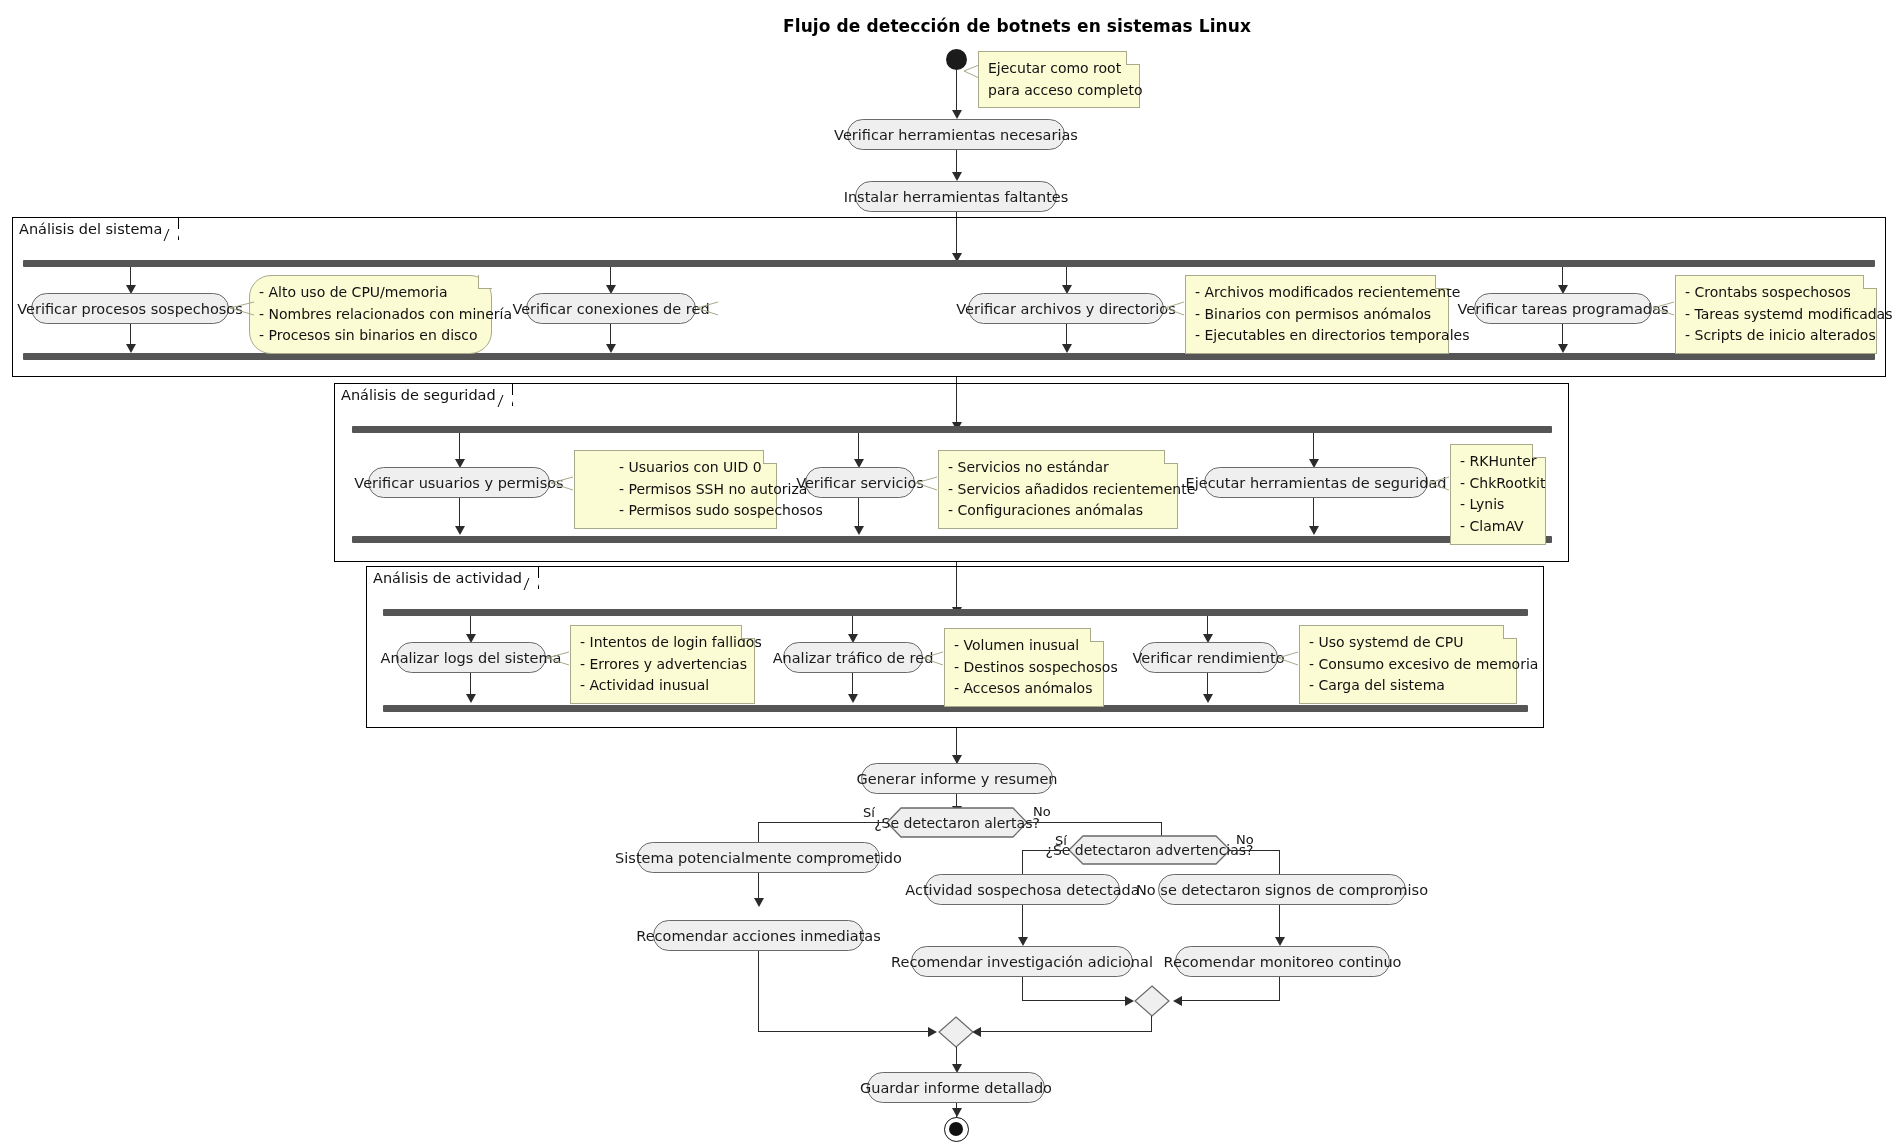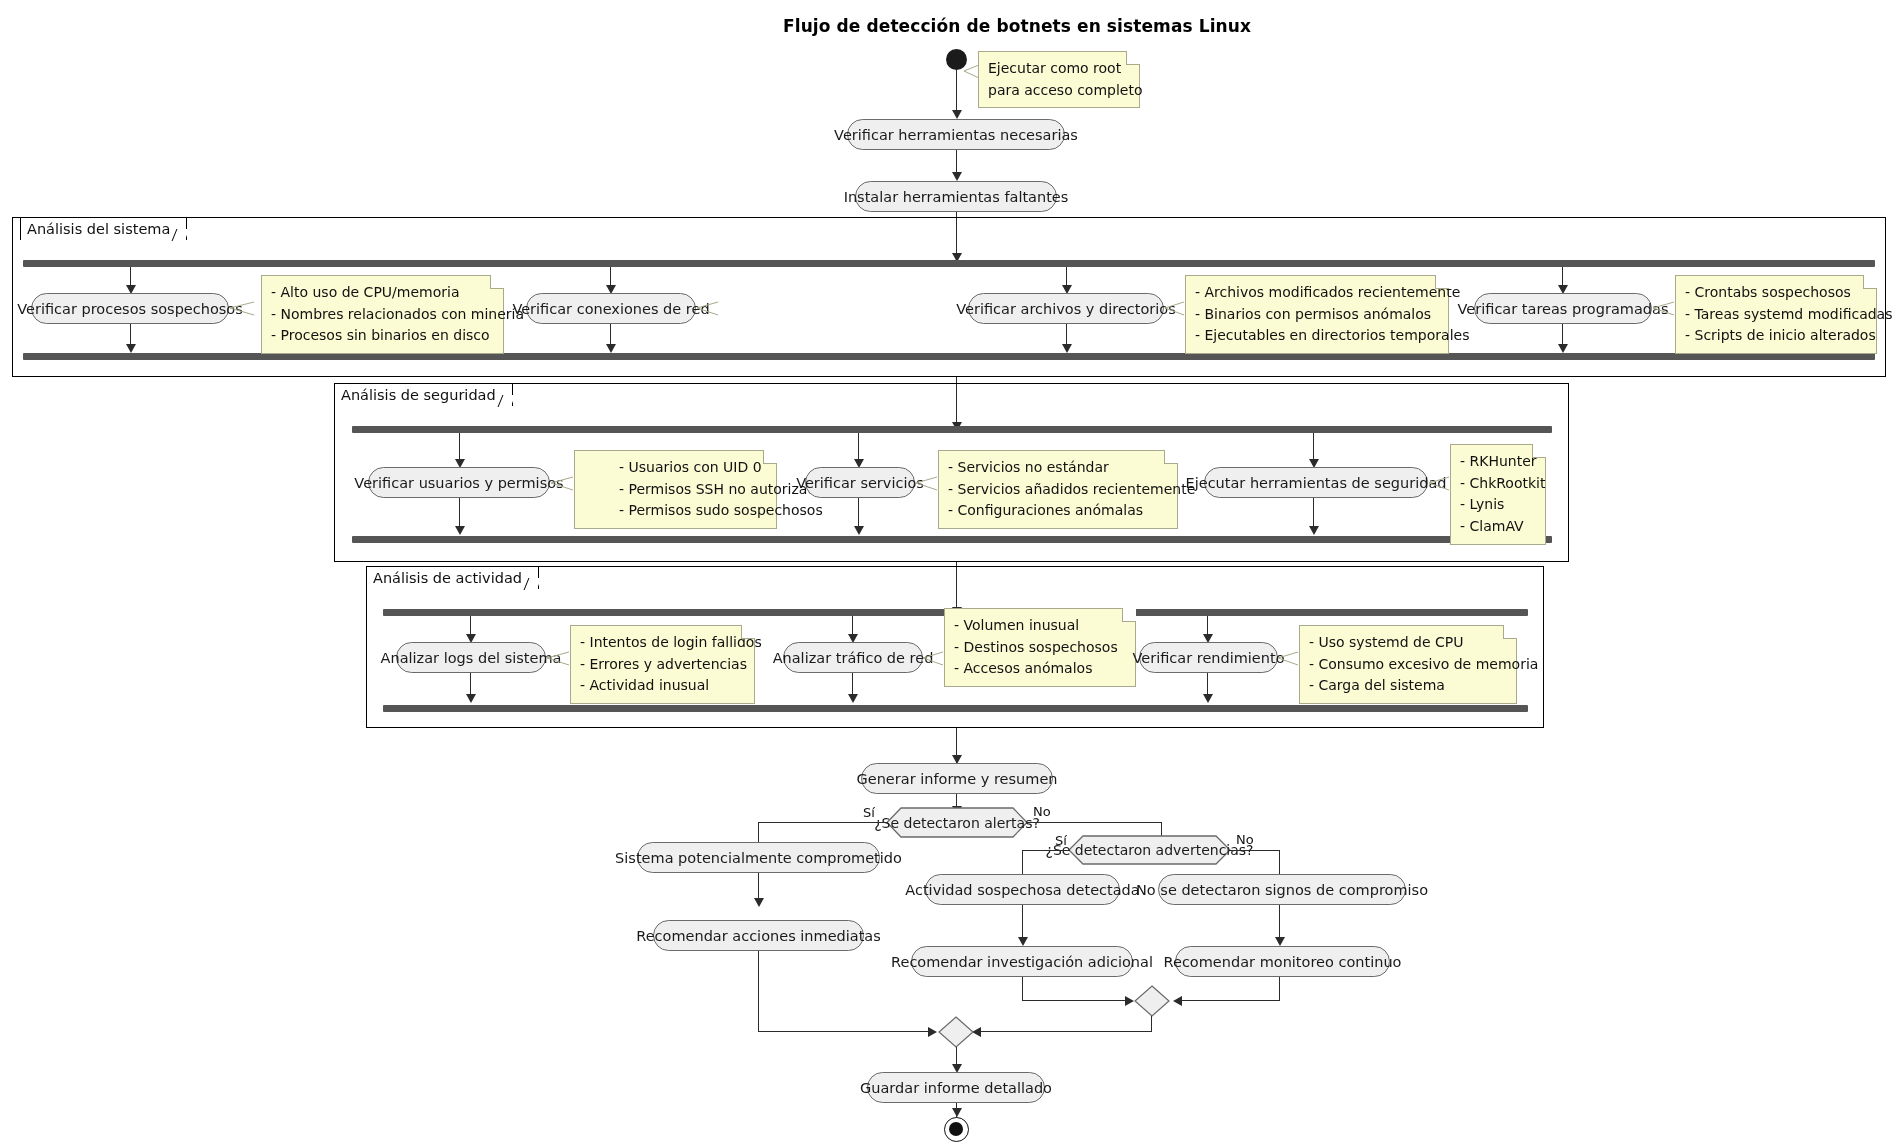--- a/index.html
+++ b/index.html
@@ -101,32 +101,32 @@
 
   <div class="act" style="left:847px;top:119px;width:218px;height:31px;">Verificar herramientas necesarias</div>
   <div class="ln lnv" style="left:956px;top:150px;height:28px;"></div>
   <div class="arrow down" style="left:952px;top:172px;"></div>
   <div class="act" style="left:855px;top:181px;width:202px;height:31px;">Instalar herramientas faltantes</div>
 
   <div class="ln lnv" style="left:956px;top:212px;height:49px;"></div>
   <div class="arrow down" style="left:952px;top:253px;"></div>
 
   <div class="part" style="left:12px;top:217px;width:1874px;height:160px;"></div>
-  <div class="part-tab" style="left:20px;top:217px;">Análisis del sistema</div>
+  <div class="part-tab" style="left:12px;top:217px;">Análisis del sistema</div>
 
   <div class="bar" style="left:23px;top:260px;width:1852px;"></div>
 
   <div class="bar" style="left:23px;top:353px;width:1852px;"></div>
 
   <div class="ln lnv" style="left:130px;top:267px;height:23px;"></div>
   <div class="arrow down" style="left:126px;top:285px;"></div>
   <div class="act" style="left:31px;top:293px;width:198px;height:31px;">Verificar procesos sospechosos</div>
   <div class="ln lnv" style="left:130px;top:324px;height:26px;"></div>
   <div class="arrow down" style="left:126px;top:344px;"></div>
-  <div class="note" style="left:261px;top:275px;width:243px;">
+  <div class="note" style="left:249px;top:275px;width:243px;border-radius:22px;">
     <span class="fold"></span>
     <span class="note-line">- Alto uso de CPU/memoria</span>
     <span class="note-line">- Nombres relacionados con minería</span>
     <span class="note-line">- Procesos sin binarios en disco</span>
   </div>
   <svg class="leader" style="left:229px;top:300px;" width="28" height="18">
     <polyline points="25,2 1,8 25,15" fill="none" stroke="#a9a98c" stroke-width="1"></polyline>
   </svg>
 
   <div class="ln lnv" style="left:610px;top:267px;height:23px;"></div>
@@ -245,21 +245,21 @@
   </div>
   <svg class="leader" style="left:546px;top:650px;" width="26" height="18">
     <polyline points="23,2 1,8 23,15" fill="none" stroke="#a9a98c" stroke-width="1"></polyline>
   </svg>
 
   <div class="ln lnv" style="left:852px;top:616px;height:24px;"></div>
   <div class="arrow down" style="left:848px;top:634px;"></div>
   <div class="act" style="left:783px;top:642px;width:140px;height:31px;">Analizar tráfico de red</div>
   <div class="ln lnv" style="left:852px;top:673px;height:27px;"></div>
   <div class="arrow down" style="left:848px;top:694px;"></div>
-  <div class="note" style="left:944px;top:608px;width:192px;">
+  <div class="note" style="left:944px;top:628px;width:160px;">
     <span class="fold"></span>
     <span class="note-line">- Volumen inusual</span>
     <span class="note-line">- Destinos sospechosos</span>
     <span class="note-line">- Accesos anómalos</span>
   </div>
   <svg class="leader" style="left:922px;top:650px;" width="24" height="18">
     <polyline points="21,2 1,8 21,15" fill="none" stroke="#a9a98c" stroke-width="1"></polyline>
   </svg>
 
   <div class="ln lnv" style="left:1207px;top:616px;height:24px;"></div>

